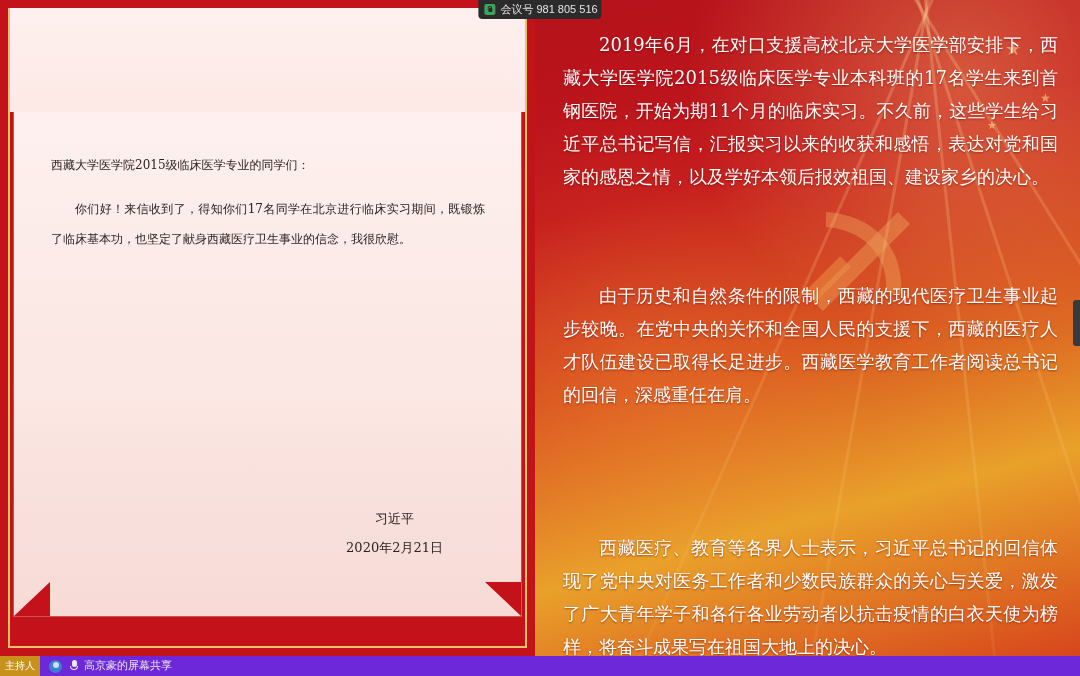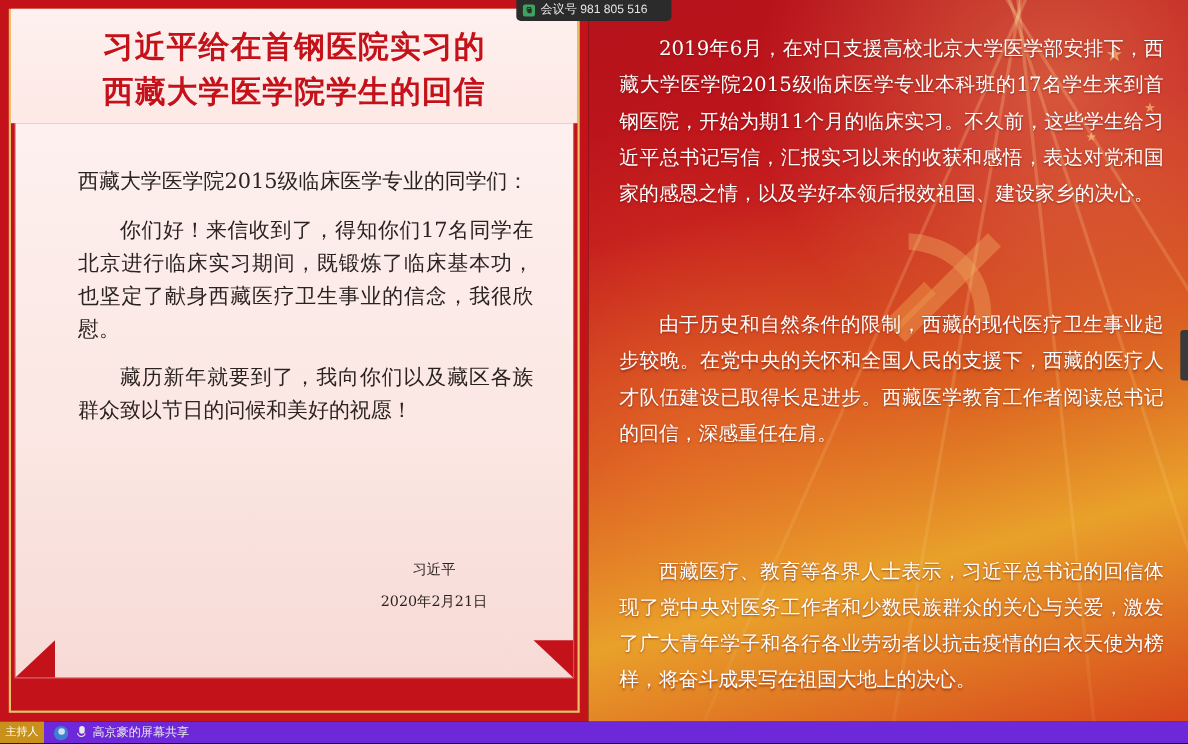--- a/index.html
+++ b/index.html
@@ -25,21 +25,21 @@
   .meeting-pill {
     position: absolute;
     top: 0;
     left: 50%;
     transform: translateX(-50%);
     height: 19px;
     background: #2b2b2b;
     color: #e6e6e6;
     font-size: 11px;
     line-height: 19px;
-    padding: 0 22px 0 6px;
+    padding: 0 4px 0 6px;
     border-radius: 0 0 4px 4px;
     display: flex;
     align-items: center;
     gap: 5px;
     z-index: 60;
     white-space: nowrap;
   }
   .pill-lock {
     width: 11px;
     height: 11px;
@@ -147,26 +147,26 @@
     top: 8px;
     left: 10px;
     width: 515px;
     height: 104px;
     background: linear-gradient(180deg,#fdf0ee 0%, #fde9e6 100%);
     z-index: 2;
   }
 
   .letter-body {
     position: absolute;
-    left: 57px;
+    left: 37px;
     right: 36px;
     top: 38px;
     color: #2b2320;
     font-family: "DejaVu Serif", serif;
-    font-size: 19px;
+    font-size: 12px;
     line-height: 30px;
     text-align: justify;
   }
   .letter-body p {
     margin: 0 0 14px 0;
   }
   .letter-body p.indent {
     text-indent: 2em;
   }
   .sign {
@@ -225,21 +225,21 @@
     font-size: 18px;
     line-height: 33px;
     text-align: justify;
     text-shadow: 0 1px 2px rgba(90,10,0,.55);
   }
   .news-text p {
     margin: 0;
     text-indent: 2em;
   }
   .news-text p.gap-a { margin-top: 86px; }
-  .news-text p.gap-b { margin-top: 92px; }
+  .news-text p.gap-b { margin-top: 120px; }
 
   
   .side-handle {
     position: absolute;
     right: 0;
     top: 300px;
     width: 7px;
     height: 46px;
     background: #3a3a3a;
     border-radius: 3px 0 0 3px;
@@ -311,50 +311,45 @@
     width: 8px;
     height: 4px;
     border: 1.2px solid #e8e8e8;
     border-top: none;
     border-radius: 0 0 5px 5px;
     box-sizing: border-box;
   }
   .share-label {
     color: #e9e9e9;
     font-size: 11px;
-    font-family: Liberation Sans, sans-serif;
+    font-family: Liberation Mono, monospace;
     line-height: 20px;
   }
 </style>
 </head>
 <body>
 
 <div class="screen">
 
   <div class="meeting-pill">
     <span class="pill-lock"></span>
     <span>会议号 981 805 516</span>
   </div>
 
   <div class="slide">
 
     <div class="left-pane">
       <div class="gold-frame"></div>
       <div class="headline-bg"></div>
 
-      <div class="headline">
-        <span class="hl-line">习近平给在首钢医院实习的</span>
-        <span class="hl-line">西藏大学医学院学生的回信</span>
-      </div>
 
       <div class="paper">
         <div class="letter-body">
           <p>西藏大学医学院2015级临床医学专业的同学们：</p>
           <p class="indent">你们好！来信收到了，得知你们17名同学在北京进行临床实习期间，既锻炼了临床基本功，也坚定了献身西藏医疗卫生事业的信念，我很欣慰。</p>
-          <p class="indent">藏历新年就要到了，我向你们以及藏区各族群众致以节日的问候和美好的祝愿！</p>
         </div>
         <div class="sign">
           <div>习近平</div>
           <div>2020年2月21日</div>
         </div>
         <div class="paper-notch-l"></div>
         <div class="paper-notch-r"></div>
       </div>
     </div>
 

